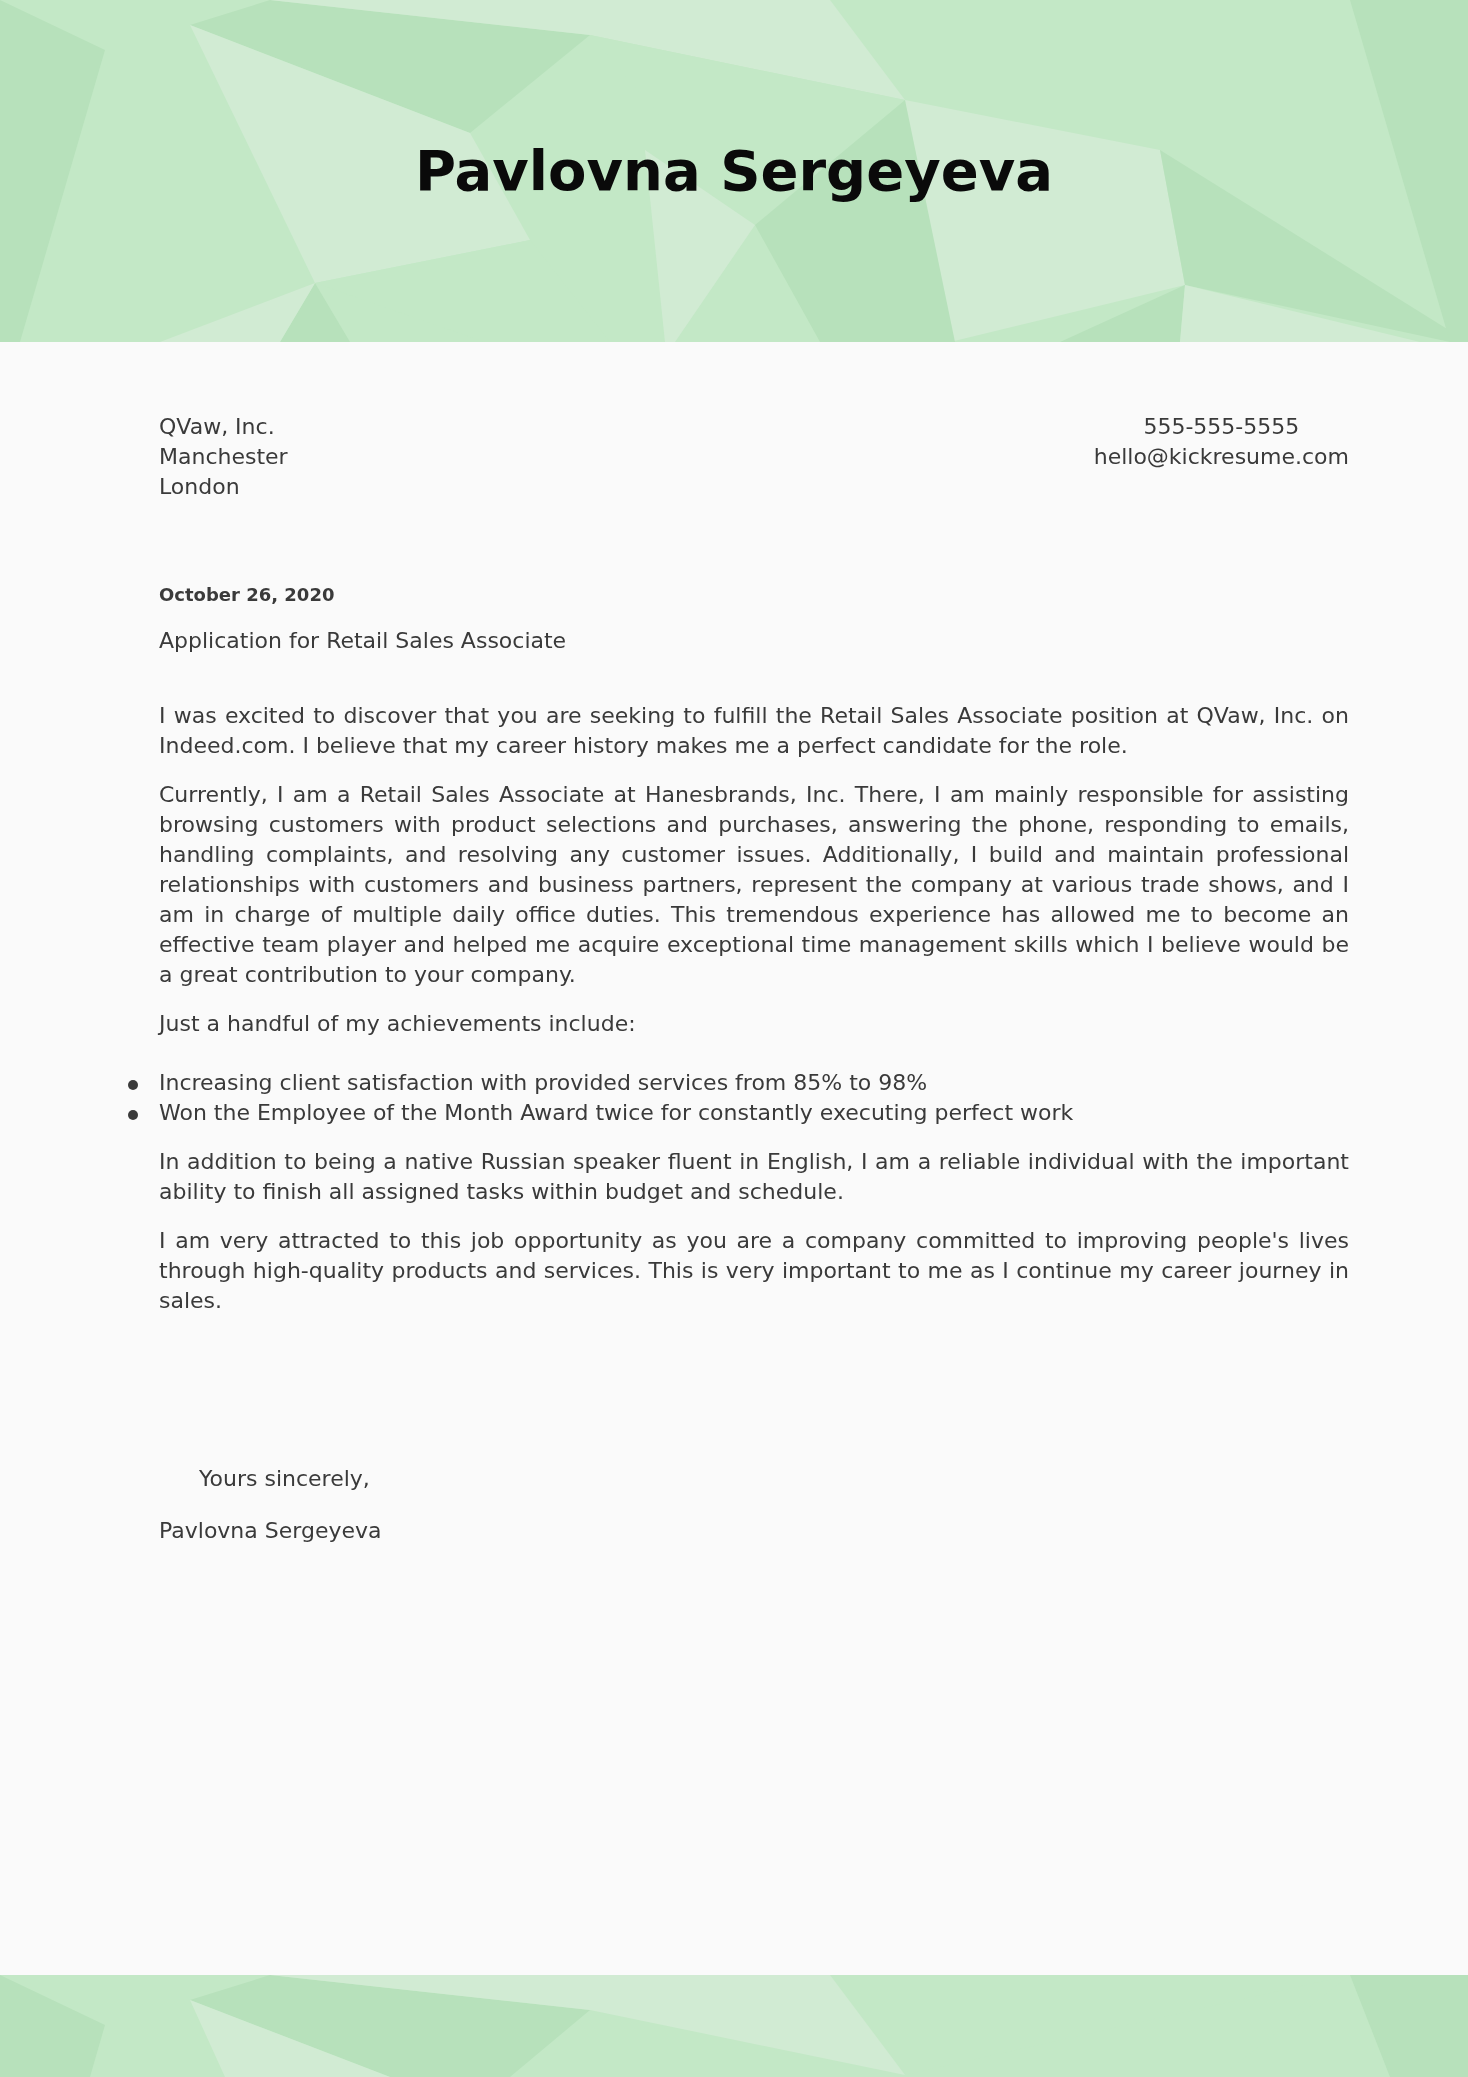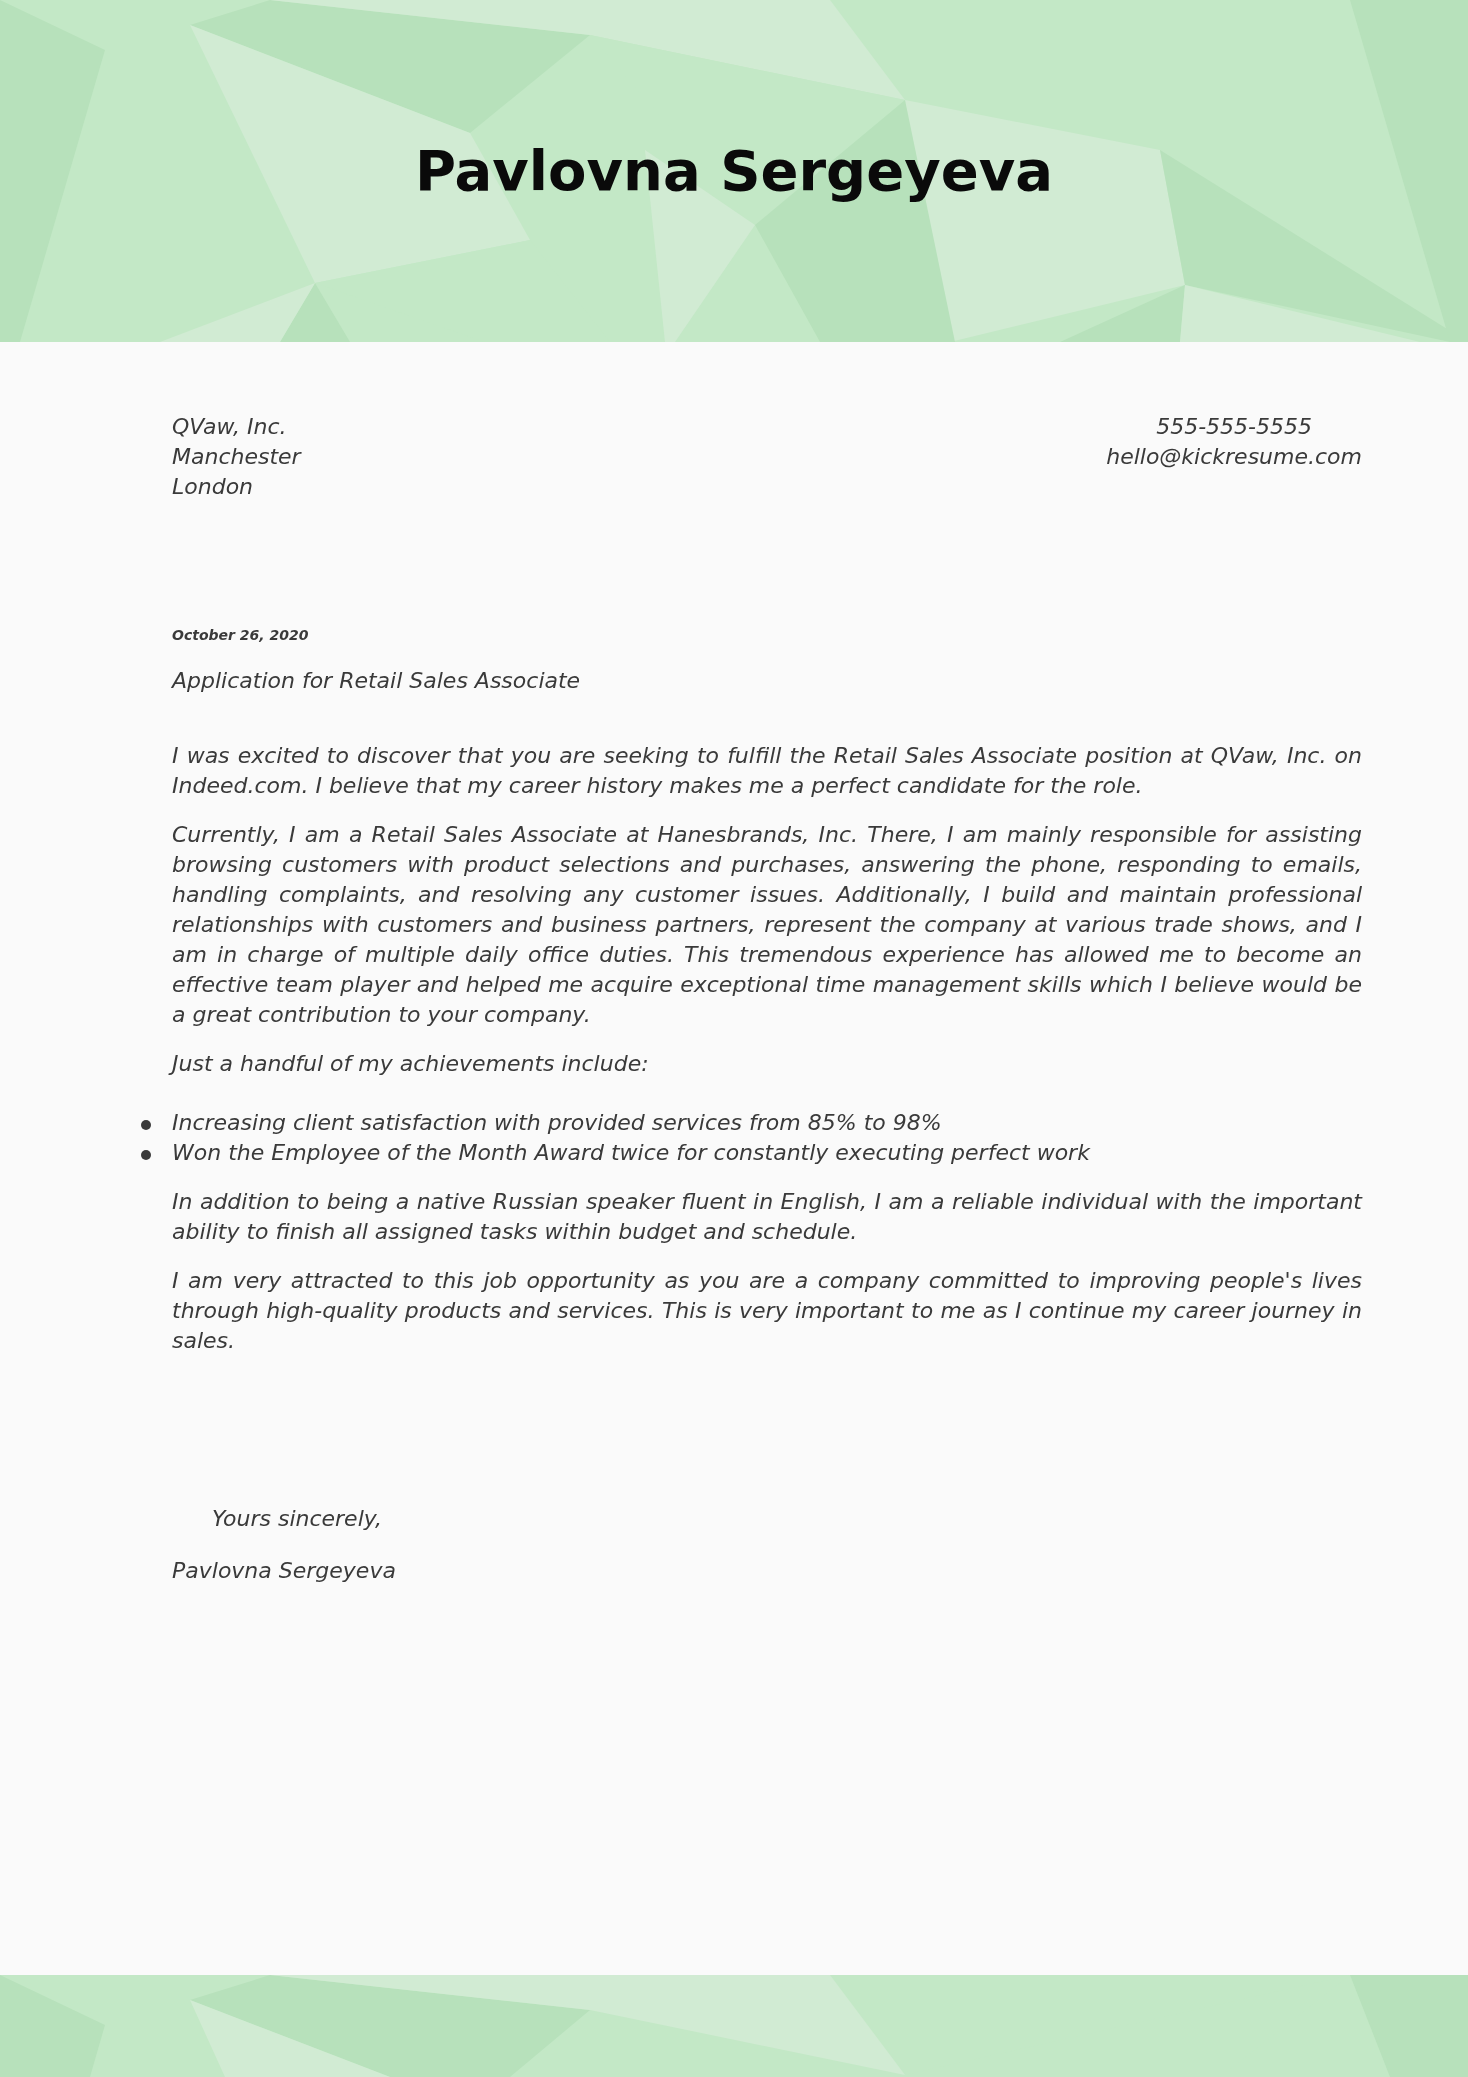--- a/index.html
+++ b/index.html
@@ -11,25 +11,25 @@
   }
   .banner { position: absolute; left: 0; width: 1468px; overflow: hidden; background: #c3e8c6; }
   .banner svg { position: absolute; left: 0; top: 0; }
   .header { top: 0; height: 342px; }
   .footer { top: 1975px; height: 102px; }
   .title {
     position: absolute; left: 0; right: 0; top: 138px; text-align: center;
     font-family: "DejaVu Sans", sans-serif; font-weight: bold; font-size: 56px;
     color: #0a0a0a; letter-spacing: 0px; margin: 0;
   }
-  .content { position: absolute; left: 172px; width: 1190px; top: 412px; font-size: 22px; line-height: 30px; font-style: italic; }
+  .content { position: absolute; left: 159px; width: 1190px; top: 412px; font-size: 22px; line-height: 30px; }
   .row { display: flex; justify-content: space-between; }
   .addr div, .contact div { white-space: nowrap; }
   .contact { text-align: center; }
-  .date { font-weight: bold; font-size: 14px; margin-top: 118px; line-height: 30px; }
+  .date { font-weight: bold; font-size: 18px; margin-top: 78px; line-height: 30px; }
   .subject { margin-top: 16px; }
   .greeting { margin-top: 118px; }
   .para { margin: 0; text-align: justify; }
   .p1 { margin-top: 45px; }
   .gap { margin-top: 19px; }
   ul.ach { margin: 29px 0 0 0; padding: 0; list-style: none; }
   ul.ach li { position: relative; }
   ul.ach li::before {
     content: ""; position: absolute; left: -31px; top: 12px; width: 10px; height: 10px;
     border-radius: 50%; background: #3a3a3a;

